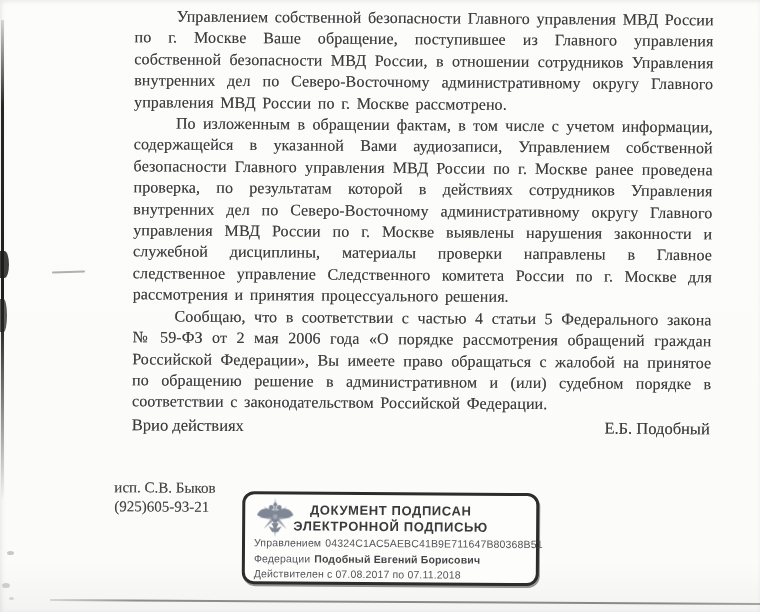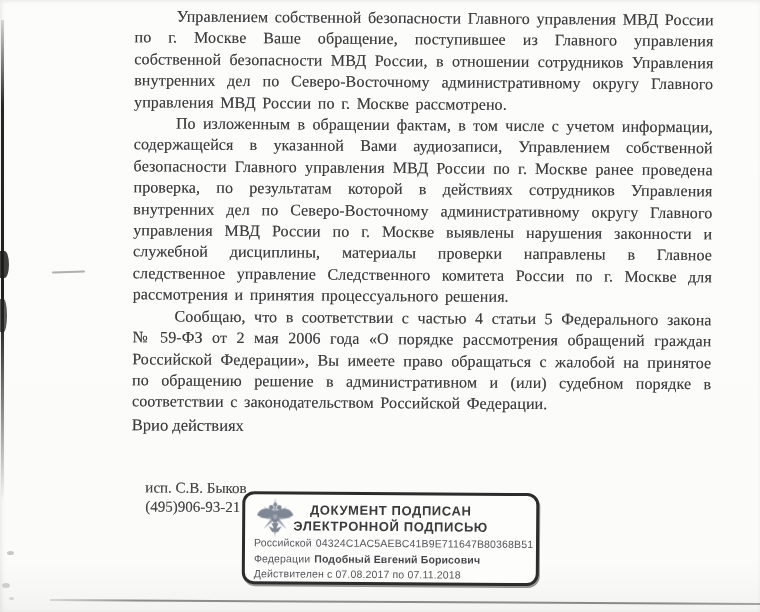--- a/index.html
+++ b/index.html
@@ -39,21 +39,20 @@
   }
   .sign-row{
     position:absolute;left:133px;top:417px;width:578px;
     display:flex;justify-content:space-between;
     font-size:16.5px;text-shadow:0 0 .5px rgba(61,61,64,.55);
   }
   .executor{
     position:absolute;left:116px;top:480px;
     font-size:15px;line-height:18.5px;color:#454548;
     text-shadow:0 0 .5px rgba(61,61,64,.5);
-    margin-left:31px;
   }
   
   .stamp{
     position:absolute;left:244px;top:492px;width:297px;height:93px;
     background:#fdfdfc;border:3px solid #2c2c2c;border-radius:12px;
     box-shadow:1px 2px 0 rgba(45,45,45,.5);
     font-family:"Liberation Sans","DejaVu Sans",sans-serif;color:#4b4b4e;
     box-sizing:border-box;
   }
   .stamp-emblem{position:absolute;left:8px;top:3px;width:44px;height:42px;filter:blur(.3px);opacity:.92;}
@@ -86,25 +85,26 @@
   <div class="doc">
 
     <div class="letter">
       <p class="para">Управлением собственной безопасности Главного управления МВД России по г. Москве Ваше обращение, поступившее из Главного управления собственной безопасности МВД России, в отношении сотрудников Управления внутренних дел по Северо-Восточному административному округу Главного управления МВД России по г. Москве рассмотрено.</p>
       <p class="para">По изложенным в обращении фактам, в том числе с учетом информации, содержащейся в указанной Вами аудиозаписи, Управлением собственной безопасности Главного управления МВД России по г. Москве ранее проведена проверка, по результатам которой в действиях сотрудников Управления внутренних дел по Северо-Восточному административному округу Главного управления МВД России по г. Москве выявлены нарушения законности и служебной дисциплины, материалы проверки направлены в Главное следственное управление Следственного комитета России по г. Москве для рассмотрения и принятия процессуального решения.</p>
       <p class="para">Сообщаю, что в соответствии с частью 4 статьи 5 Федерального закона № 59-ФЗ от 2 мая 2006 года «О порядке рассмотрения обращений граждан Российской Федерации», Вы имеете право обращаться с жалобой на принятое по обращению решение в административном и (или) судебном порядке в соответствии с законодательством Российской Федерации.</p>
     </div>
 
     <div class="sign-row">
       <span>Врио действиях</span>
+      <span>Е.Б. Подобный</span>
     </div>
 
     <div class="executor">
       <div>исп. С.В. Быков</div>
-      <div>(495)906-93-21</div>
+      <div>(925)605-93-21</div>
     </div>
 
     <div class="stamp">
       <svg class="stamp-emblem" viewBox="0 0 60 58" xmlns="http://www.w3.org/2000/svg">
         <g fill="#99a0ad">
           <path d="M30 1 L33 22 L30 30 L27 22 Z"></path>
           <path d="M30 55 L33 36 L30 30 L27 36 Z"></path>
           <path d="M8 28 L26 25 L30 28 L26 31 Z"></path>
           <path d="M52 28 L34 25 L30 28 L34 31 Z"></path>
           <path d="M14 12 L27 23 L29 28 L24 26 Z"></path>
@@ -125,21 +125,21 @@
         <circle cx="30" cy="27" r="3.4" fill="#9aa0ac"></circle>
       </svg>
 
       <div class="stamp-title">
         <div>ДОКУМЕНТ ПОДПИСАН</div>
         <div>ЭЛЕКТРОННОЙ ПОДПИСЬЮ</div>
       </div>
 
       <div class="stamp-info">
         <div>
-          <span class="lbl">Российской</span><span>04324C1AC5AEBC41B9E711647B80368B51</span>
+          <span class="lbl">Управлением</span><span>04324C1AC5AEBC41B9E711647B80368B51</span>
         </div>
         <div>
           <span class="lbl">Федерации</span><span class="owner">Подобный Евгений Борисович</span>
         </div>
         <div>Действителен с 07.08.2017 по 07.11.2018</div>
       </div>
     </div>
 
   </div>
 </div>

